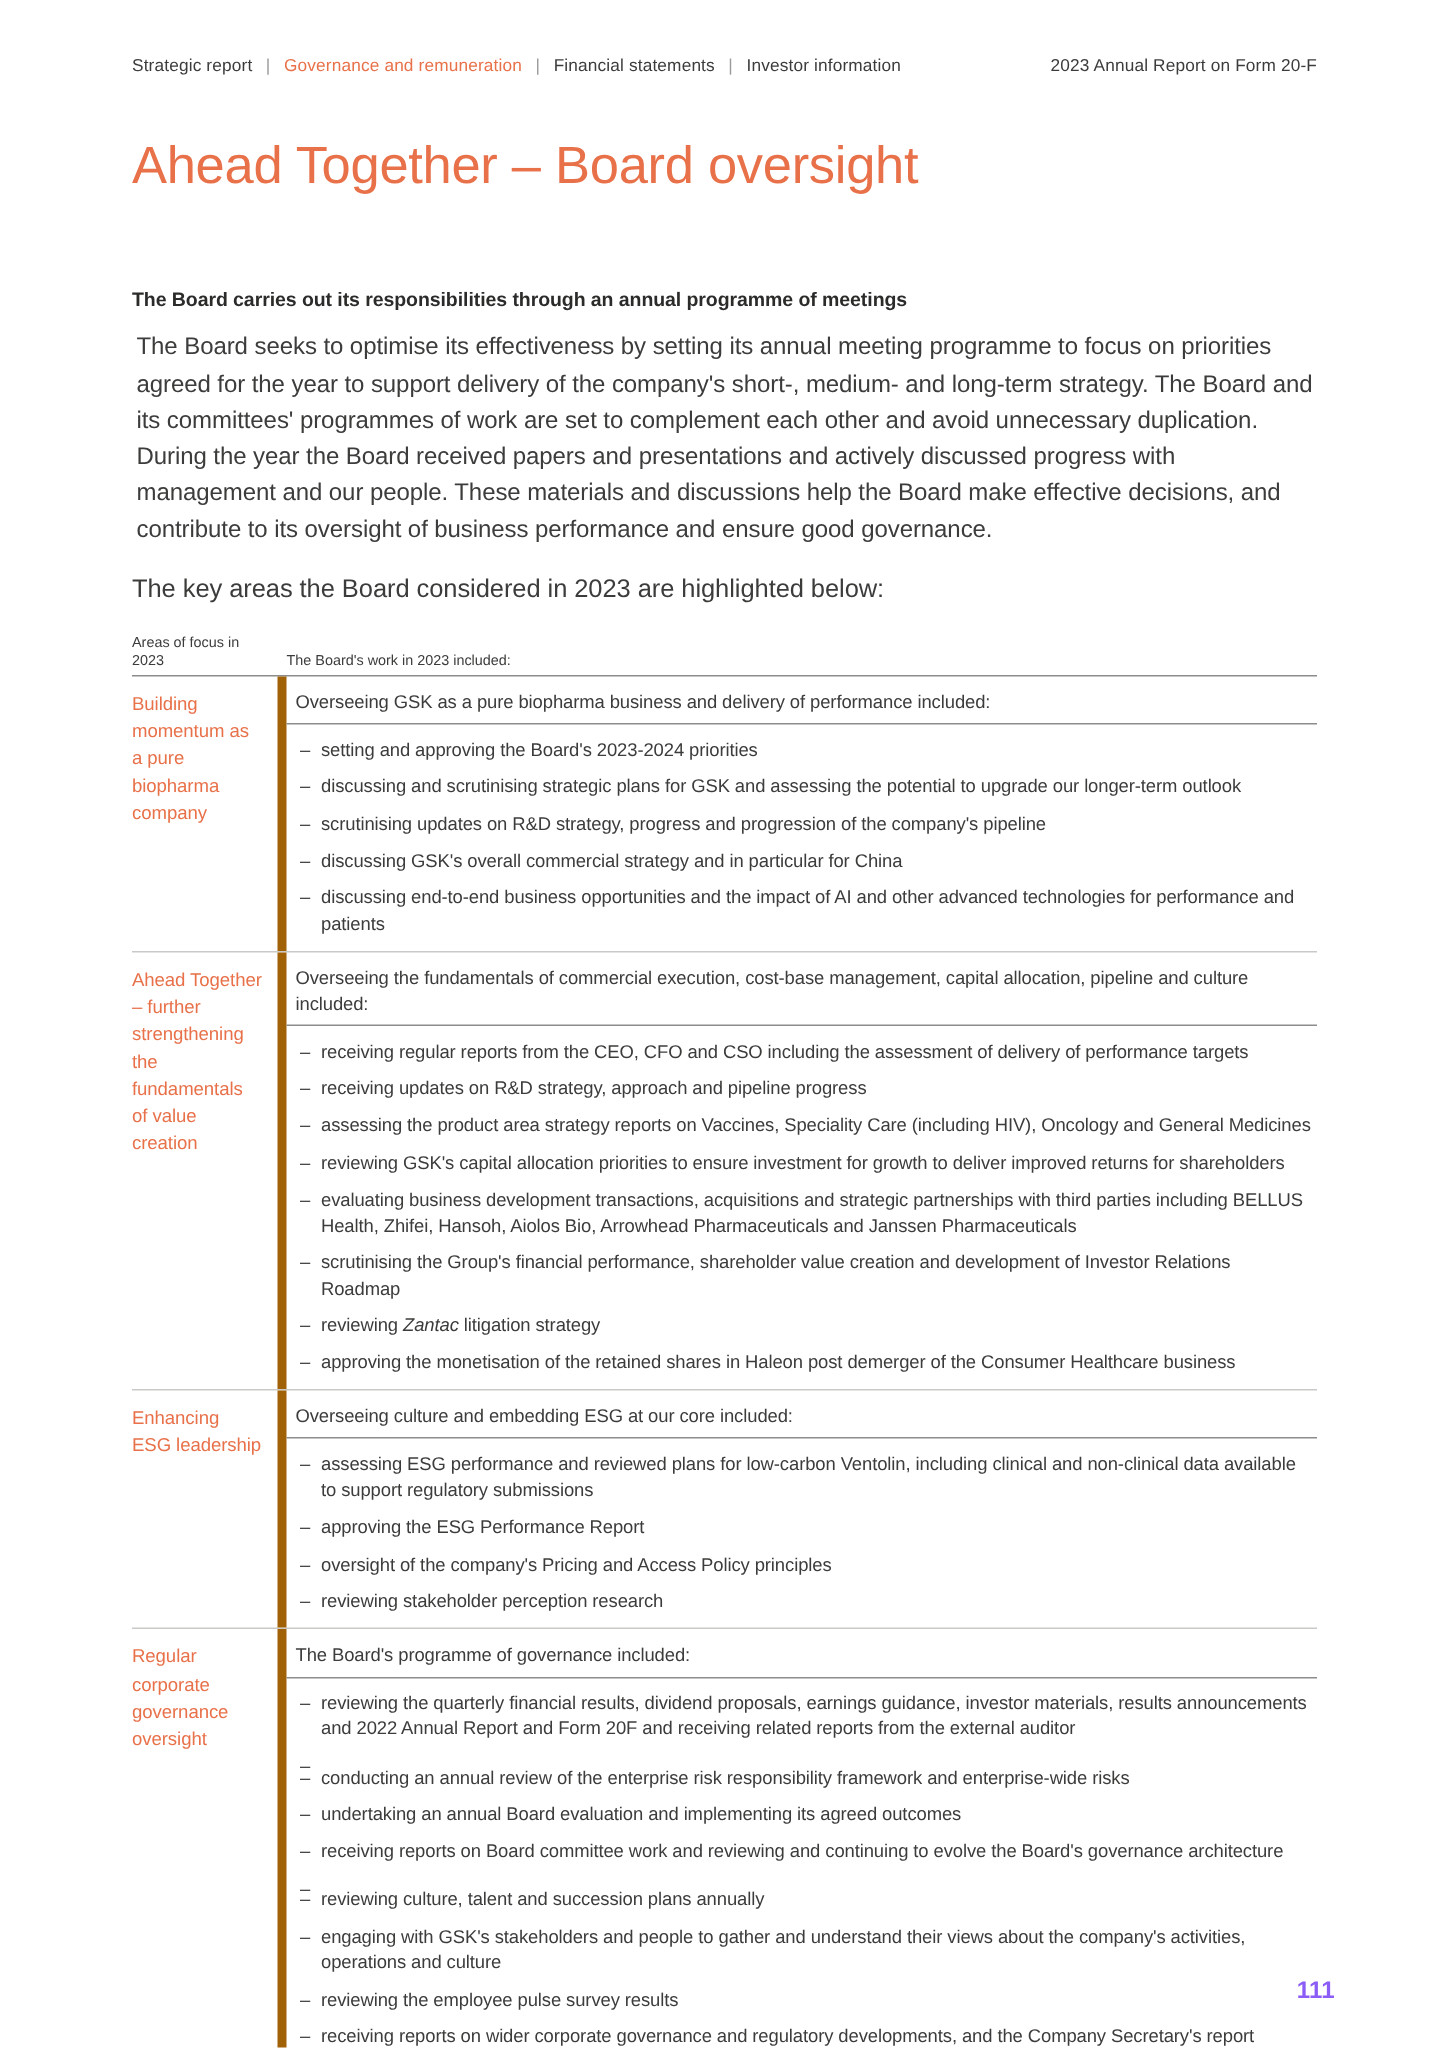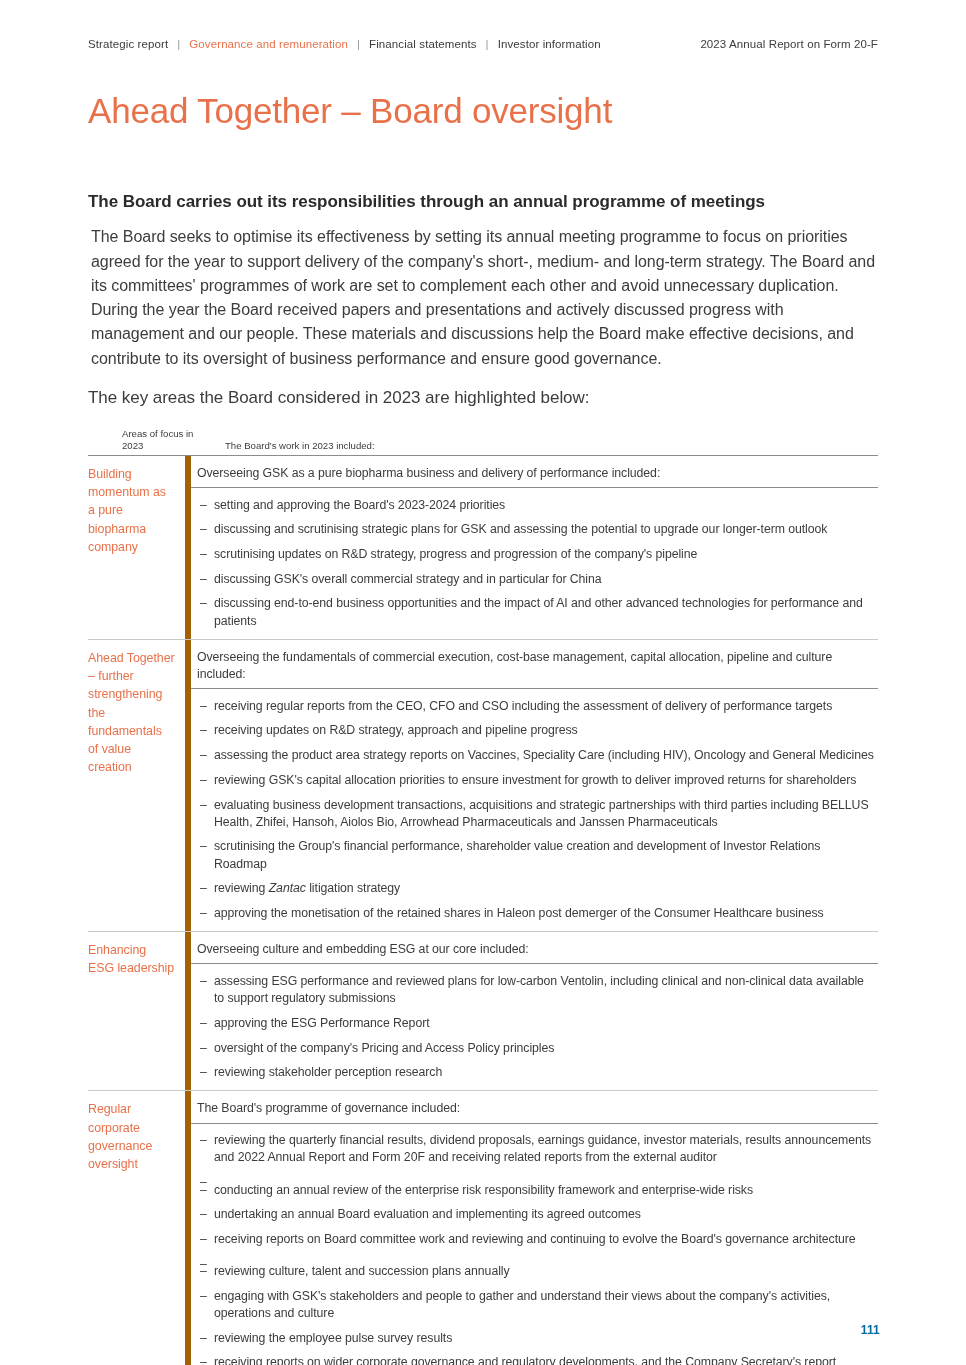--- a/index.html
+++ b/index.html
@@ -58,21 +58,21 @@
     font-size: 35px;
     font-weight: 400;
     line-height: 1.12;
     color: #e8714a;
     letter-spacing: -0.2px;
   }
 
   
   .intro { margin-top: 62px; }
   .intro-heading {
-    font-size: 17px;
+    font-size: 13px;
     font-weight: bold;
     color: #2b2b2a;
     margin: 4px 0 13px 0;
     letter-spacing: -0.05px;
   }
   .intro-para {
     font-size: 16px;
     line-height: 1.52;
     margin: 0 0 14px 3px;
     color: #3c3c3b;
@@ -98,21 +98,20 @@
     border-bottom: 1px solid #8c8c8b;
     padding-bottom: 2px;
   }
   .ft-head-left {
     width: 97px;
     flex: 0 0 97px;
     font-size: 9.6px;
     line-height: 1.32;
     color: #3c3c3b;
     padding-right: 8px;
-    margin-left: 34px;
   }
   .ft-head-right {
     flex: 1;
     font-size: 9.6px;
     line-height: 1.32;
     color: #3c3c3b;
     align-self: flex-end;
     padding-left: 6px;
   }
 
@@ -171,25 +170,25 @@
     top: 7.5px;
     color: #3c3c3b;
   }
   .ft-list li em {
     font-style: italic;
   }
 
   
   .folio {
     position: absolute;
-    right: 86px;
+    right: 76px;
     bottom: 28px;
-    font-size: 12px;
+    font-size: 16px;
     font-weight: bold;
-    color: #0369a1;
+    color: #8b5cf6;
     letter-spacing: 0.2px;
   }
 </style>
 </head>
 <body>
 
 <div class="page">
 
   <div class="runhead">
     <div class="runhead-nav">

